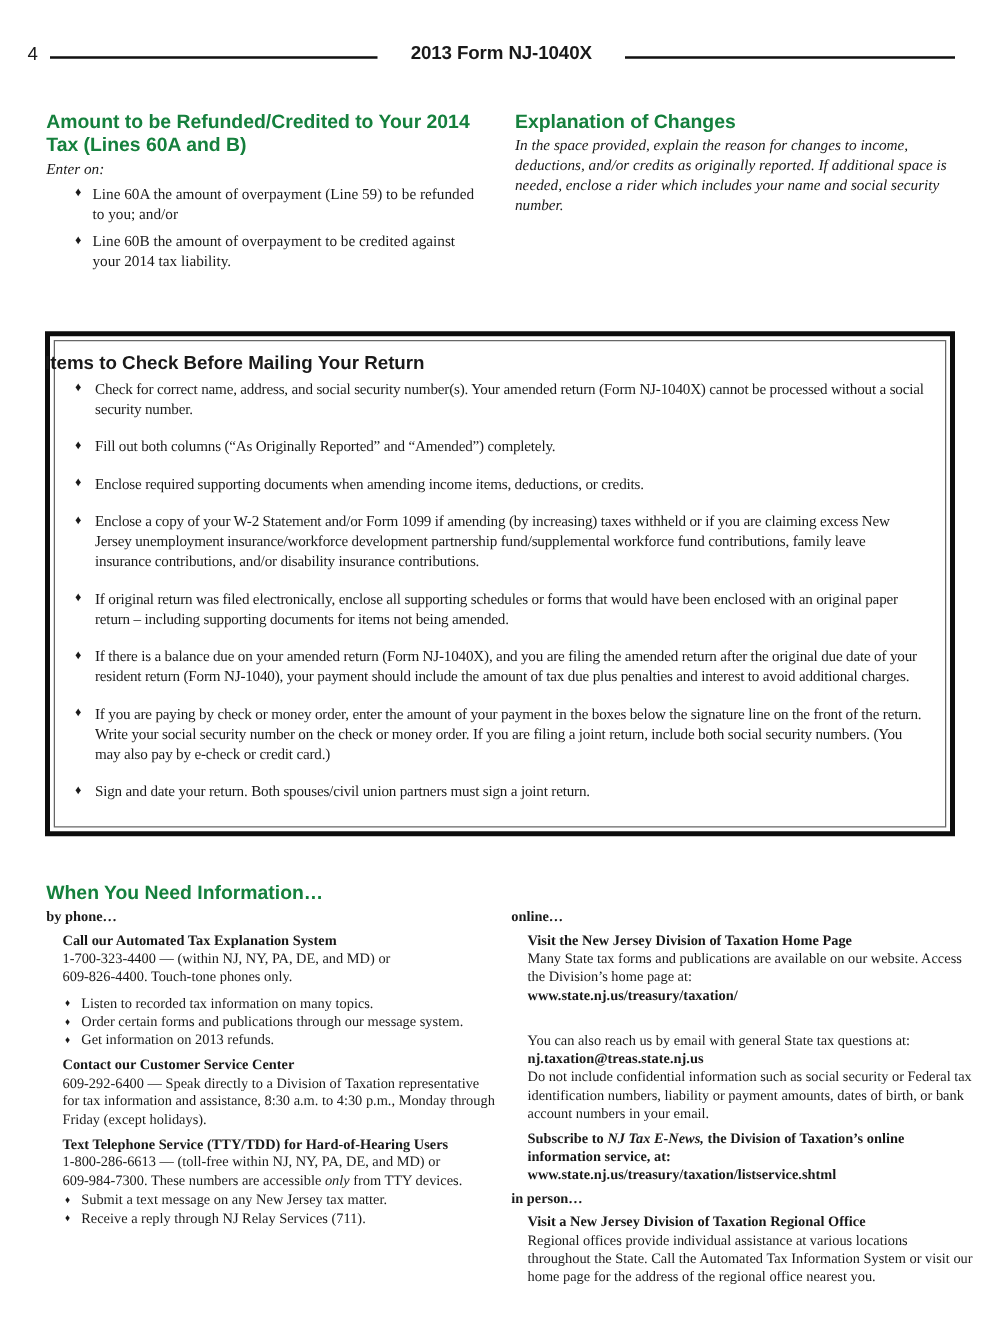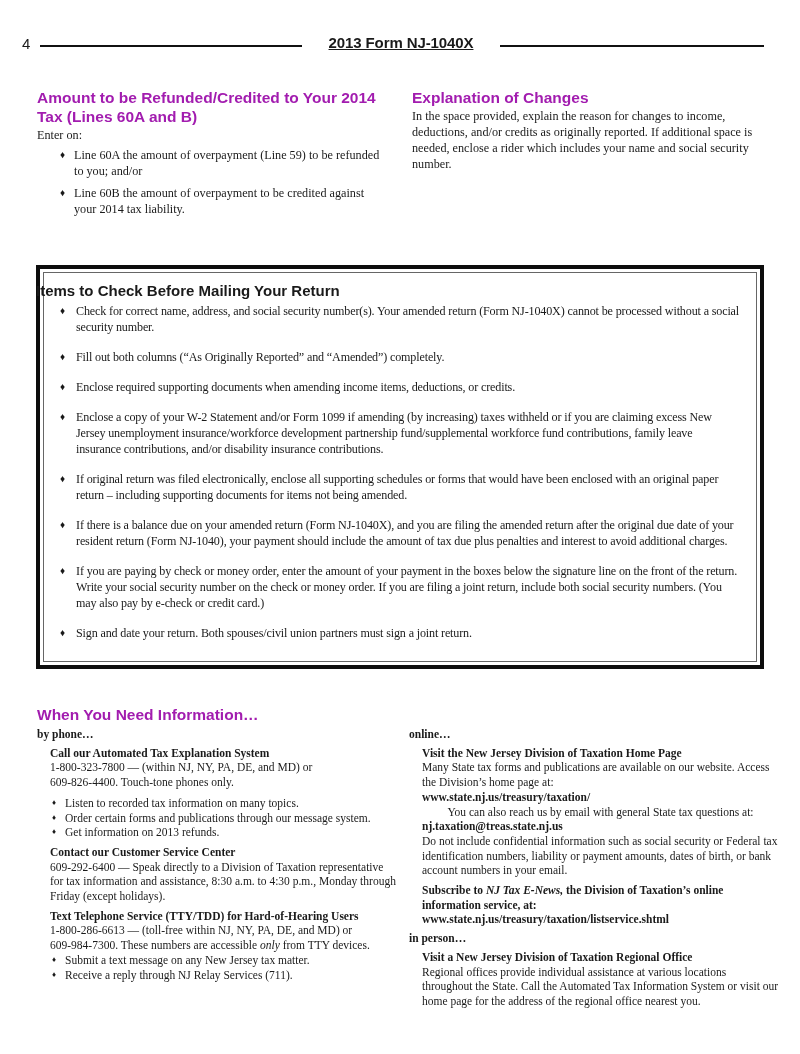--- a/index.html
+++ b/index.html
@@ -5,25 +5,25 @@
     html, body { margin: 0; padding: 0; background: #ffffff; }
     body {
       width: 800px; height: 1054px; position: relative; overflow: hidden;
       font-family: "Liberation Serif", serif; color: #1a1a1a;
     }
     .abs { position: absolute; }
     
     .page-num { left: 22px; top: 35px; font-family: "Liberation Sans", sans-serif; font-size: 15px; }
     .hdr-line { height: 2px; background: #111; top: 45px; }
     .hdr-title { left: 316px; top: 34px; width: 170px; text-align: center;
-      font-family: "Liberation Sans", sans-serif; font-weight: bold; font-size: 15px; letter-spacing: -0.1px; text-decoration: underline; }
+      font-family: "Liberation Sans", sans-serif; font-weight: bold; font-size: 15px; letter-spacing: -0.1px; }
 
     h2.sec { margin: 0; font-family: "Liberation Sans", sans-serif; font-weight: bold;
-      font-size: 15.5px; line-height: 19px; color: #a21caf; }
-    .p { font-size: 12.2px; line-height: 16px; margin: 0; }
+      font-size: 15.5px; line-height: 19px; color: #15803d; }
+    .p { font-size: 12.2px; line-height: 16px; margin: 0; font-style: italic; }
     .bul { position: relative; padding-left: 16px; font-size: 12.2px; line-height: 16px; }
     .bul .dia { position: absolute; left: 2px; top: 0; font-size: 10px; }
 
     
     .refund { left: 37px; top: 88px; width: 345px; }
     .refund .p { margin-top: 1px; }
     .refund ul { list-style: none; margin: 4px 0 0 0; padding: 0 0 0 21px; }
     .refund li { margin-bottom: 6px; }
 
     
@@ -93,21 +93,21 @@
 </ul>
 
 <div class="abs info-title">
   <h2 class="sec">When You Need Information…</h2>
 </div>
 
 <div class="abs col col-left">
   <div class="lbl">by phone…</div>
   <div class="ind blk">
     <div class="lbl">Call our Automated Tax Explanation System</div>
-    <div><b>1-800-323-7800 —</b><span> (within NJ, NY, PA, DE, and MD) </span><b>or</b><br><b>609-826-4400.</b><span> Touch-tone phones only.</span></div>
+    <div><b>1-700-323-4400 —</b><span> (within NJ, NY, PA, DE, and MD) </span><b>or</b><br><b>609-826-4400.</b><span> Touch-tone phones only.</span></div>
   </div>
   <div class="blk" style="margin-top:6px;">
     <div class="sbul"><span class="dia">♦</span><span>Listen to recorded tax information on many topics.</span></div>
     <div class="sbul"><span class="dia">♦</span><span>Order certain forms and publications through our message system.</span></div>
     <div class="sbul"><span class="dia">♦</span><span>Get information on 2013 refunds.</span></div>
   </div>
   <div class="ind blk" style="margin-top:5px;">
     <div class="lbl">Contact our Customer Service Center</div>
     <div><b>609-292-6400 —</b><span> Speak directly to a Division of Taxation representative for tax information and assistance, 8:30 a.m. to 4:30 p.m., Monday through Friday (except holidays).</span></div>
   </div>
@@ -120,21 +120,21 @@
     <div class="sbul"><span class="dia">♦</span><span>Receive a reply through NJ Relay Services (711).</span></div>
   </div>
 </div>
 
 <div class="abs col col-right">
   <div class="lbl">online…</div>
   <div class="ind blk">
     <div class="lbl">Visit the New Jersey Division of Taxation Home Page</div>
     <div>Many State tax forms and publications are available on our website. Access the Division’s home page at:</div>
     <div class="lbl">www.state.nj.us/treasury/taxation/</div>
-    <div class="blk" style="margin-top:0;text-align:center;">You can also reach us by email with general State tax questions at:</div>
+    <div class="blk" style="margin-top:21px;">You can also reach us by email with general State tax questions at:</div>
     <div class="lbl">nj.taxation@treas.state.nj.us</div>
     <div>Do not include confidential information such as social security or Federal tax identification numbers, liability or payment amounts, dates of birth, or bank account numbers in your email.</div>
     <div class="blk" style="margin-top:5px;font-weight:bold;"><span>Subscribe to </span><i>NJ Tax E-News,</i><span> the Division of Taxation’s online information service, at:</span></div>
     <div class="lbl">www.state.nj.us/treasury/taxation/listservice.shtml</div>
   </div>
   <div class="lbl blk" style="margin-top:4px;">in person…</div>
   <div class="ind blk">
     <div class="lbl">Visit a New Jersey Division of Taxation Regional Office</div>
     <div>Regional offices provide individual assistance at various locations throughout the State. Call the Automated Tax Information System or visit our home page for the address of the regional office nearest you.</div>
   </div>

